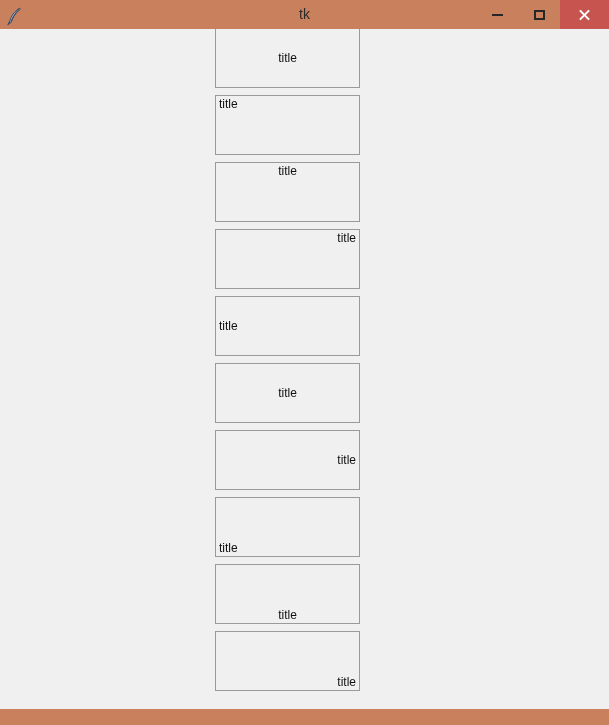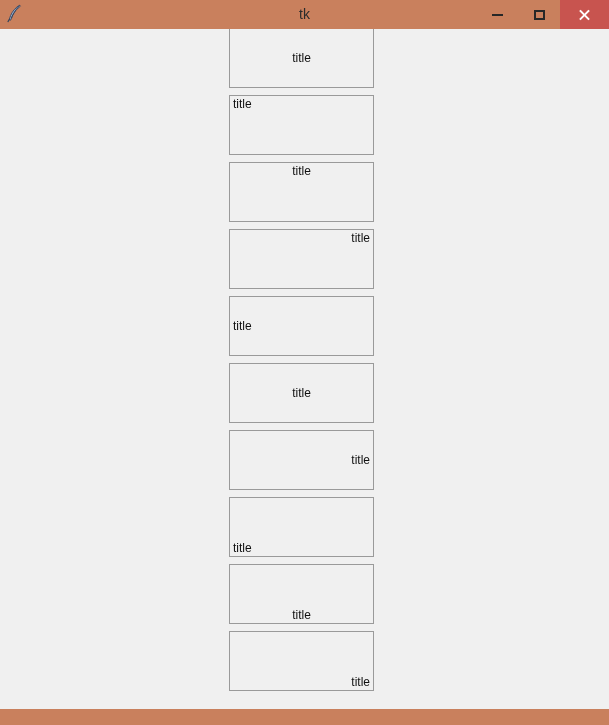--- a/index.html
+++ b/index.html
@@ -25,21 +25,21 @@
     flex-direction: column;
   }
 
   
   .titlebar {
     position: relative;
     height: 29px;
     flex: 0 0 29px;
     background: #c9805d;
     display: flex;
-    align-items: flex-start;
+    align-items: flex-end;
   }
 
   .app-icon {
     width: 26px;
     height: 26px;
     margin-left: 2px;
     display: flex;
     align-items: center;
     justify-content: center;
     flex: 0 0 26px;
@@ -121,21 +121,21 @@
   .client {
     flex: 1 1 auto;
     background: #f0f0f0;
     position: relative;
     overflow: hidden;
     margin-bottom: 8px;
   }
 
   .frames-column {
     position: absolute;
-    left: 229px;
+    left: 215px;
     top: -1px;
     width: 145px;
   }
 
   .label-frame {
     position: relative;
     box-sizing: border-box;
     width: 145px;
     height: 60px;
     margin-bottom: 7px;

